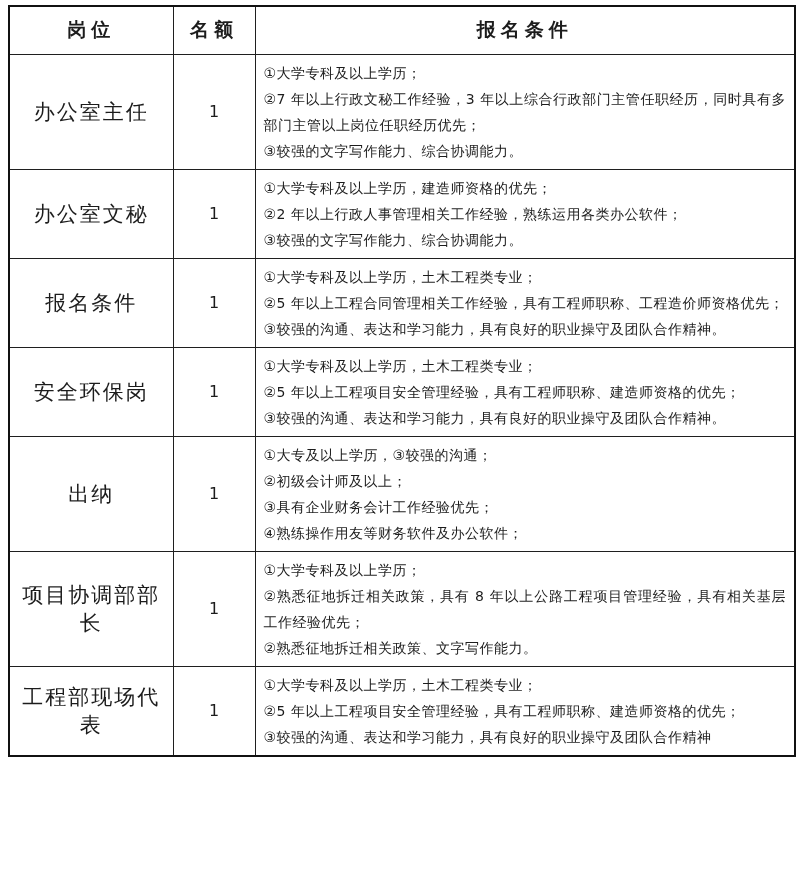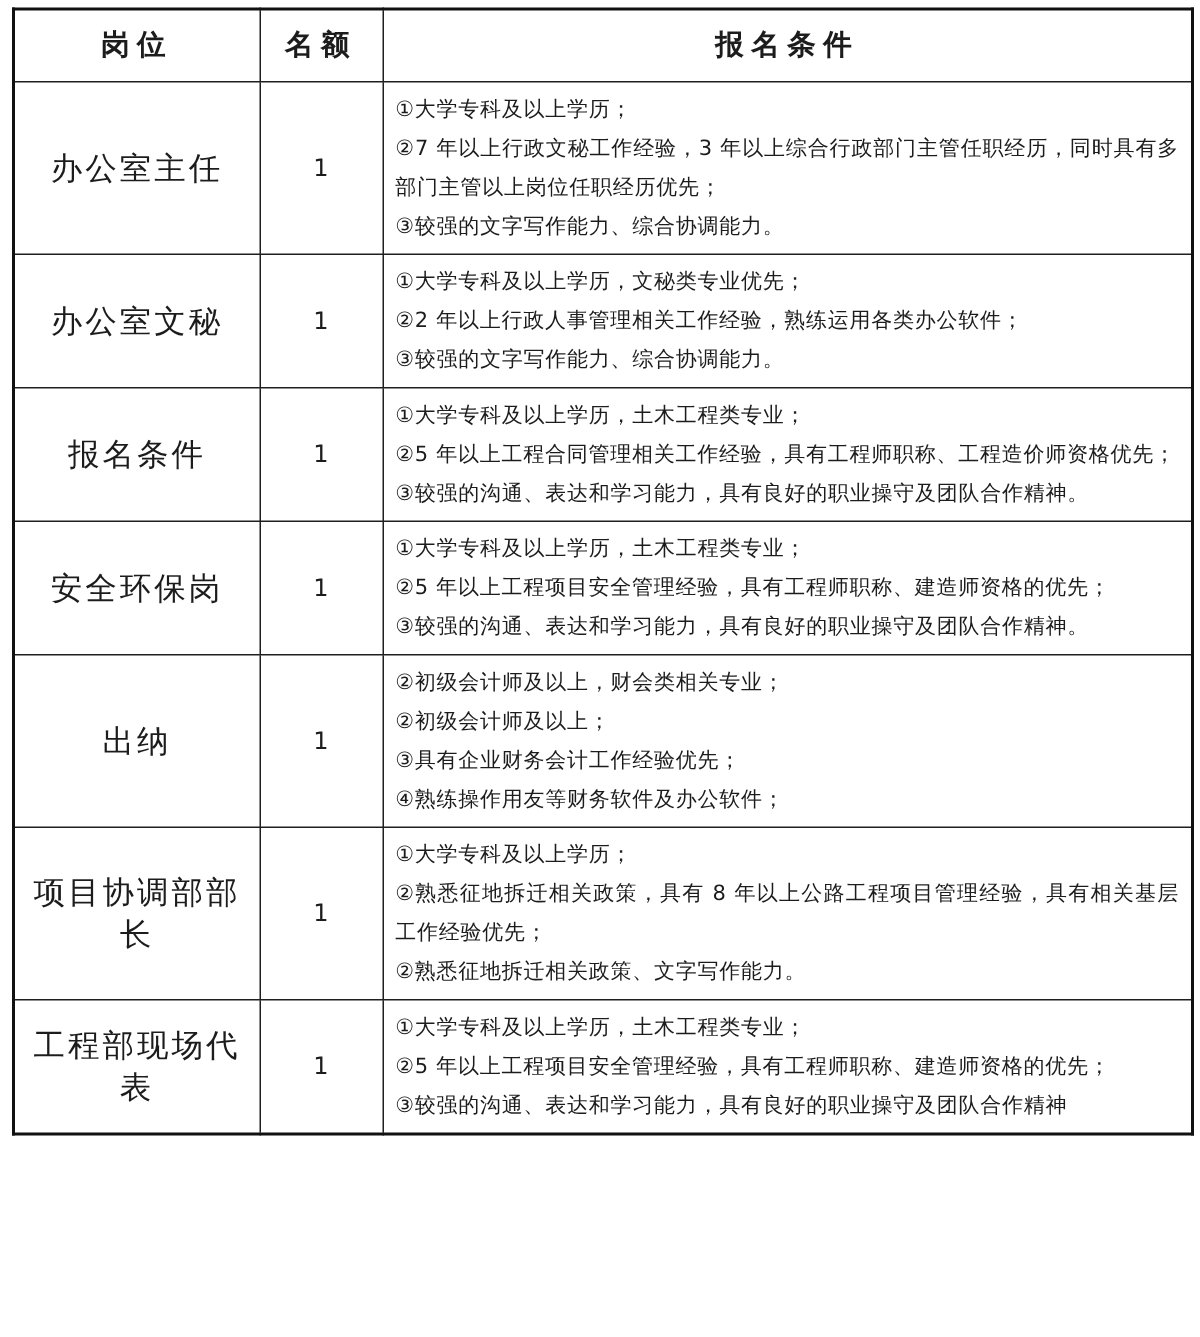--- a/index.html
+++ b/index.html
@@ -91,21 +91,21 @@
           <td class="cond-cell">
             <div class="cond-line">①大学专科及以上学历；</div>
             <div class="cond-line">②7 年以上行政文秘工作经验，3 年以上综合行政部门主管任职经历，同时具有多部门主管以上岗位任职经历优先；</div>
             <div class="cond-line">③较强的文字写作能力、综合协调能力。</div>
           </td>
         </tr>
         <tr>
           <td class="position-cell">办公室文秘</td>
           <td class="quota-cell">1</td>
           <td class="cond-cell">
-            <div class="cond-line">①大学专科及以上学历，文秘类专业优先；</div>
+            <div class="cond-line">①大学专科及以上学历，建造师资格的优先；</div>
             <div class="cond-line">②2 年以上行政人事管理相关工作经验，熟练运用各类办公软件；</div>
             <div class="cond-line">③较强的文字写作能力、综合协调能力。</div>
           </td>
         </tr>
         <tr>
           <td class="position-cell">报名条件</td>
           <td class="quota-cell">1</td>
           <td class="cond-cell">
             <div class="cond-line">①大学专科及以上学历，土木工程类专业；</div>
             <div class="cond-line">②5 年以上工程合同管理相关工作经验，具有工程师职称、工程造价师资格优先；</div>
@@ -118,21 +118,21 @@
           <td class="cond-cell">
             <div class="cond-line">①大学专科及以上学历，土木工程类专业；</div>
             <div class="cond-line">②5 年以上工程项目安全管理经验，具有工程师职称、建造师资格的优先；</div>
             <div class="cond-line">③较强的沟通、表达和学习能力，具有良好的职业操守及团队合作精神。</div>
           </td>
         </tr>
         <tr>
           <td class="position-cell">出纳</td>
           <td class="quota-cell">1</td>
           <td class="cond-cell">
-            <div class="cond-line">②初级会计师及以上，财会类相关专业；</div>
+            <div class="cond-line">①大专及以上学历，③较强的沟通；</div>
             <div class="cond-line">②初级会计师及以上；</div>
             <div class="cond-line">③具有企业财务会计工作经验优先；</div>
             <div class="cond-line">④熟练操作用友等财务软件及办公软件；</div>
           </td>
         </tr>
         <tr>
           <td class="position-cell">项目协调部部长</td>
           <td class="quota-cell">1</td>
           <td class="cond-cell">
             <div class="cond-line">①大学专科及以上学历；</div>

